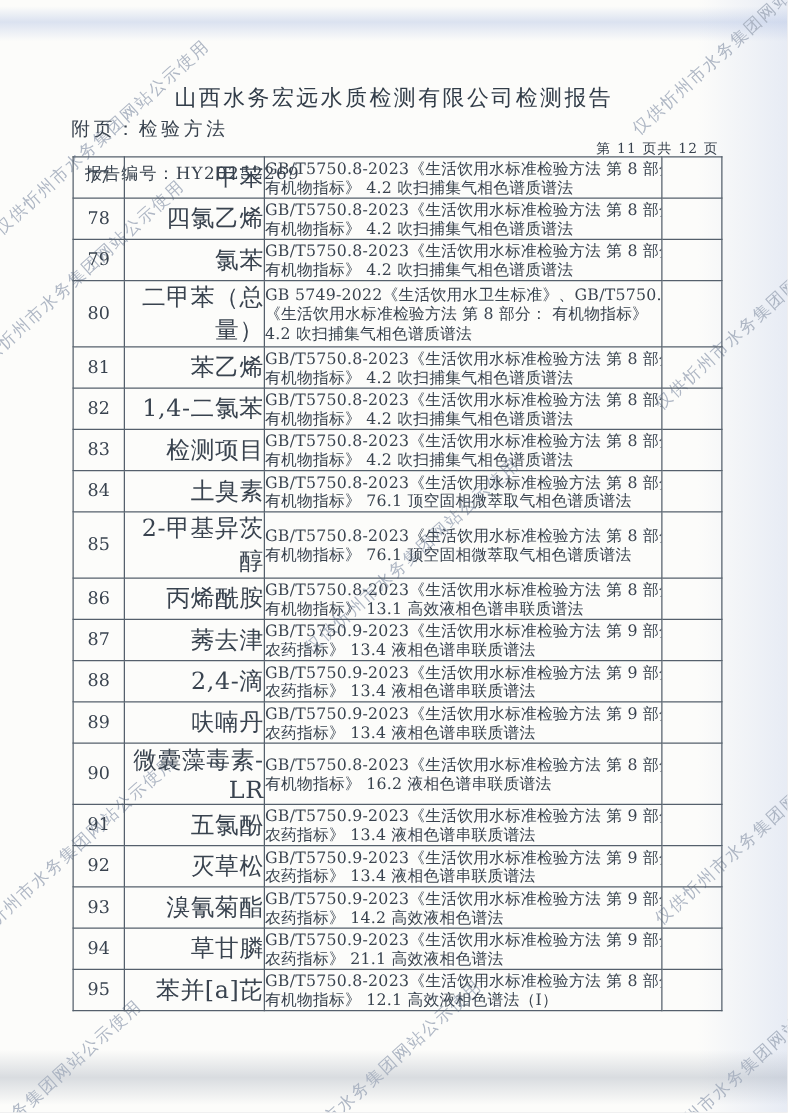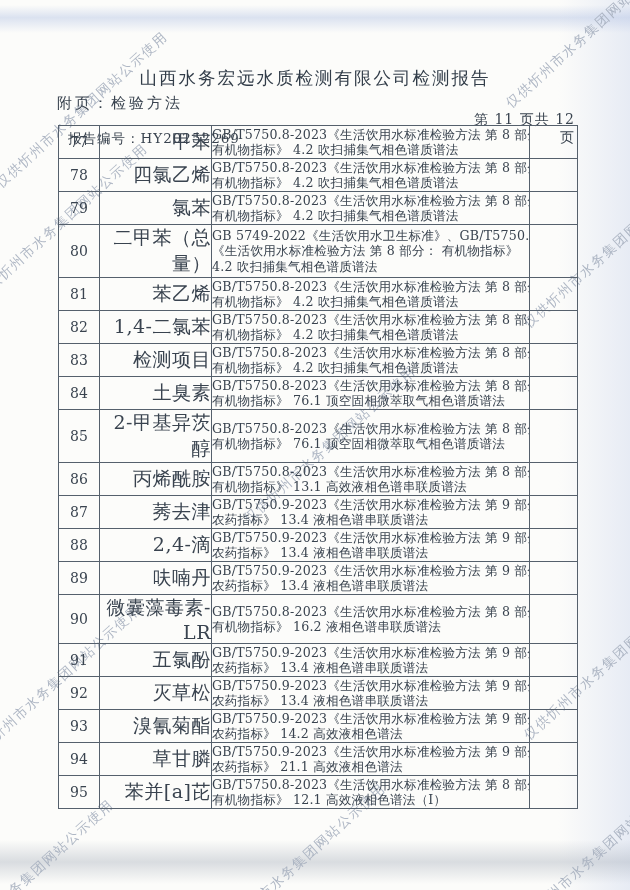--- a/index.html
+++ b/index.html
@@ -15,21 +15,21 @@
   .band-bottom{position:absolute;left:0;top:840px;width:100%;height:44px;
     background:linear-gradient(180deg,rgba(168,176,188,0) 0%,rgba(168,176,188,0.42) 50%,rgba(168,176,188,0) 100%);}
   .tint-right{position:absolute;right:0;top:0;width:72px;height:100%;
     background:linear-gradient(90deg,rgba(186,200,232,0) 0%,rgba(186,200,232,0.32) 100%);}
   
   .title{position:absolute;left:0;top:66px;width:100%;text-align:center;
     font-family:"DejaVu Sans","Liberation Sans",sans-serif;
     font-weight:normal;font-size:17.5px;letter-spacing:2px;color:#323d49;}
   .subtitle{position:absolute;left:57px;top:94px;font-size:15px;letter-spacing:3px;color:#39434f;}
   .report-no{position:absolute;left:68px;top:130px;font-size:13.5px;letter-spacing:1px;}
-  .page-indicator{position:absolute;left:455px;top:111px;width:120px;text-align:right;font-size:14px;letter-spacing:1px;}
+  .page-indicator{position:absolute;left:455px;top:111px;width:120px;text-align:right;font-size:11px;letter-spacing:1px;}
   
   table.methods{
     position:absolute;left:58px;top:125px;width:519px;
     border-collapse:collapse;table-layout:fixed;
   }
   table.methods col.c-no{width:41px;}
   table.methods col.c-item{width:112px;}
   table.methods col.c-std{width:318px;}
   table.methods col.c-remark{width:48px;}
   table.methods td,table.methods th{

